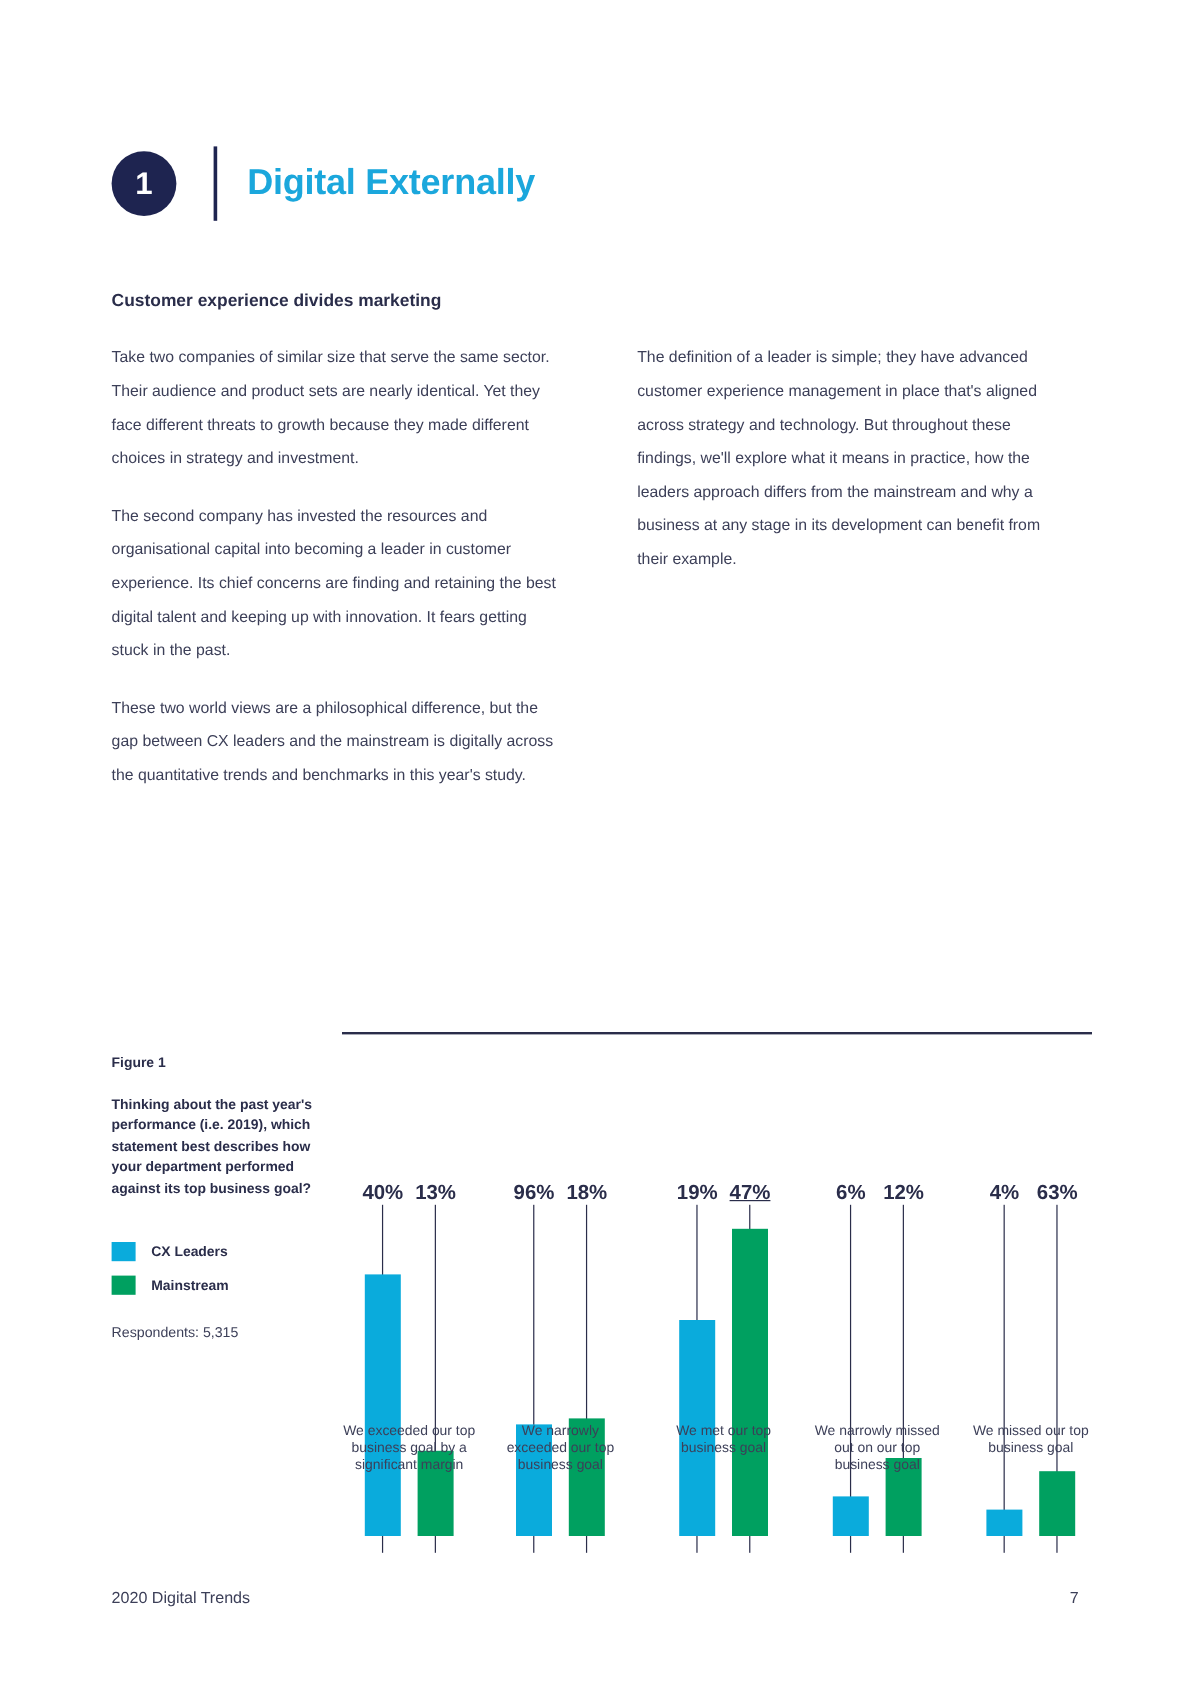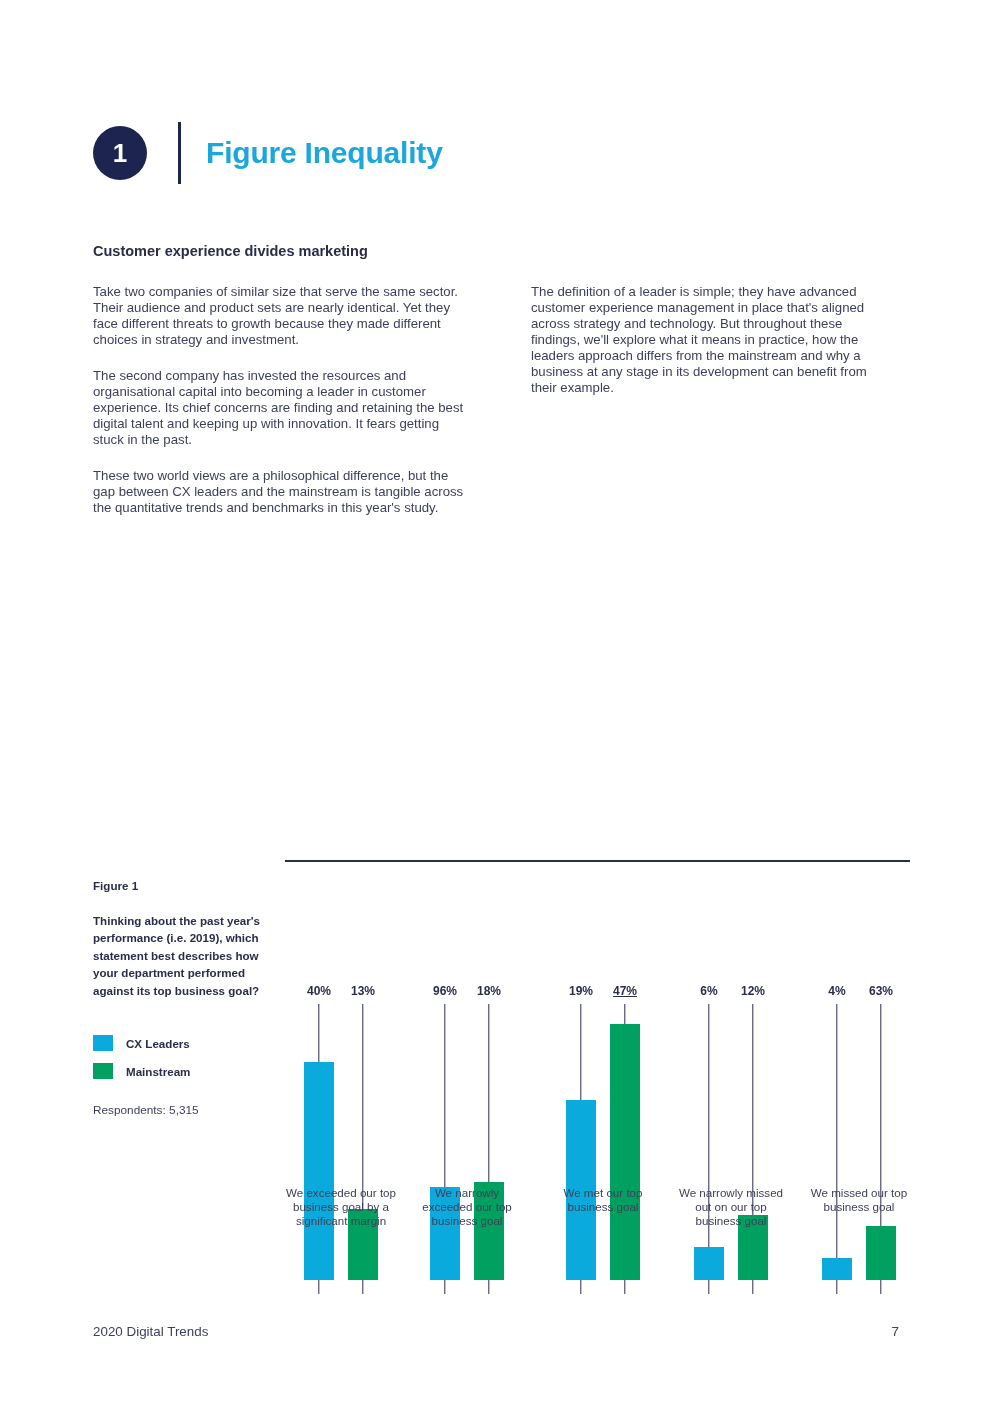--- a/index.html
+++ b/index.html
@@ -62,21 +62,21 @@
     left: 93px;
     top: 243px;
     font-size: 14.5px;
     font-weight: bold;
     color: #2a2d4a;
     letter-spacing: 0px;
   }
   .col {
     position: absolute;
     font-size: 13.2px;
-    line-height: 16px;
+    line-height: 28px;
     color: #3c3f58;
   }
   .col-left  { left: 93px;  top: 284px; width: 372px; }
   .col-right { left: 531px; top: 284px; width: 348px; }
   .col p { margin: 0 0 20px 0; }
 
   
   .figure {
     position: absolute;
     left: 0;
@@ -151,21 +151,21 @@
   .bar {
     position: absolute;
     left: 50%;
     transform: translateX(-50%);
     width: 30px;
   }
   .bar-value {
     position: absolute;
     left: 50%;
     transform: translateX(-50%);
-    font-size: 12px;
+    font-size: 17px;
     font-weight: bold;
     color: #2a2d4a;
     white-space: nowrap;
   }
   .axis-line {
     position: absolute;
     left: 0;
     width: 625px;
     height: 1.6px;
     background: #2a2d4a;
@@ -192,29 +192,29 @@
     font-size: 13.4px;
     color: #3c3f58;
   }
 </style>
 </head>
 <body>
 
 <div class="page-header">
   <div class="chapter-badge">1</div>
   <div class="header-rule"></div>
-  <div class="chapter-title">Figure Inequality</div>
+  <div class="chapter-title">Digital Externally</div>
 </div>
 
 <div class="subhead">Customer experience divides marketing</div>
 
 <div class="col col-left">
   <p>Take two companies of similar size that serve the same sector. Their audience and product sets are nearly identical. Yet they face different threats to growth because they made different choices in strategy and investment.</p>
   <p>The second company has invested the resources and organisational capital into becoming a leader in customer experience. Its chief concerns are finding and retaining the best digital talent and keeping up with innovation. It fears getting stuck in the past.</p>
-  <p>These two world views are a philosophical difference, but the gap between CX leaders and the mainstream is tangible across the quantitative trends and benchmarks in this year's study.</p>
+  <p>These two world views are a philosophical difference, but the gap between CX leaders and the mainstream is digitally across the quantitative trends and benchmarks in this year's study.</p>
 </div>
 
 <div class="col col-right">
   <p>The definition of a leader is simple; they have advanced customer experience management in place that's aligned across strategy and technology. But throughout these findings, we'll explore what it means in practice, how the leaders approach differs from the mainstream and why a business at any stage in its development can benefit from their example.</p>
 </div>
 
 <div class="figure">
 
   <div class="fig-rail">
     <div class="fig-number">Figure 1</div>

